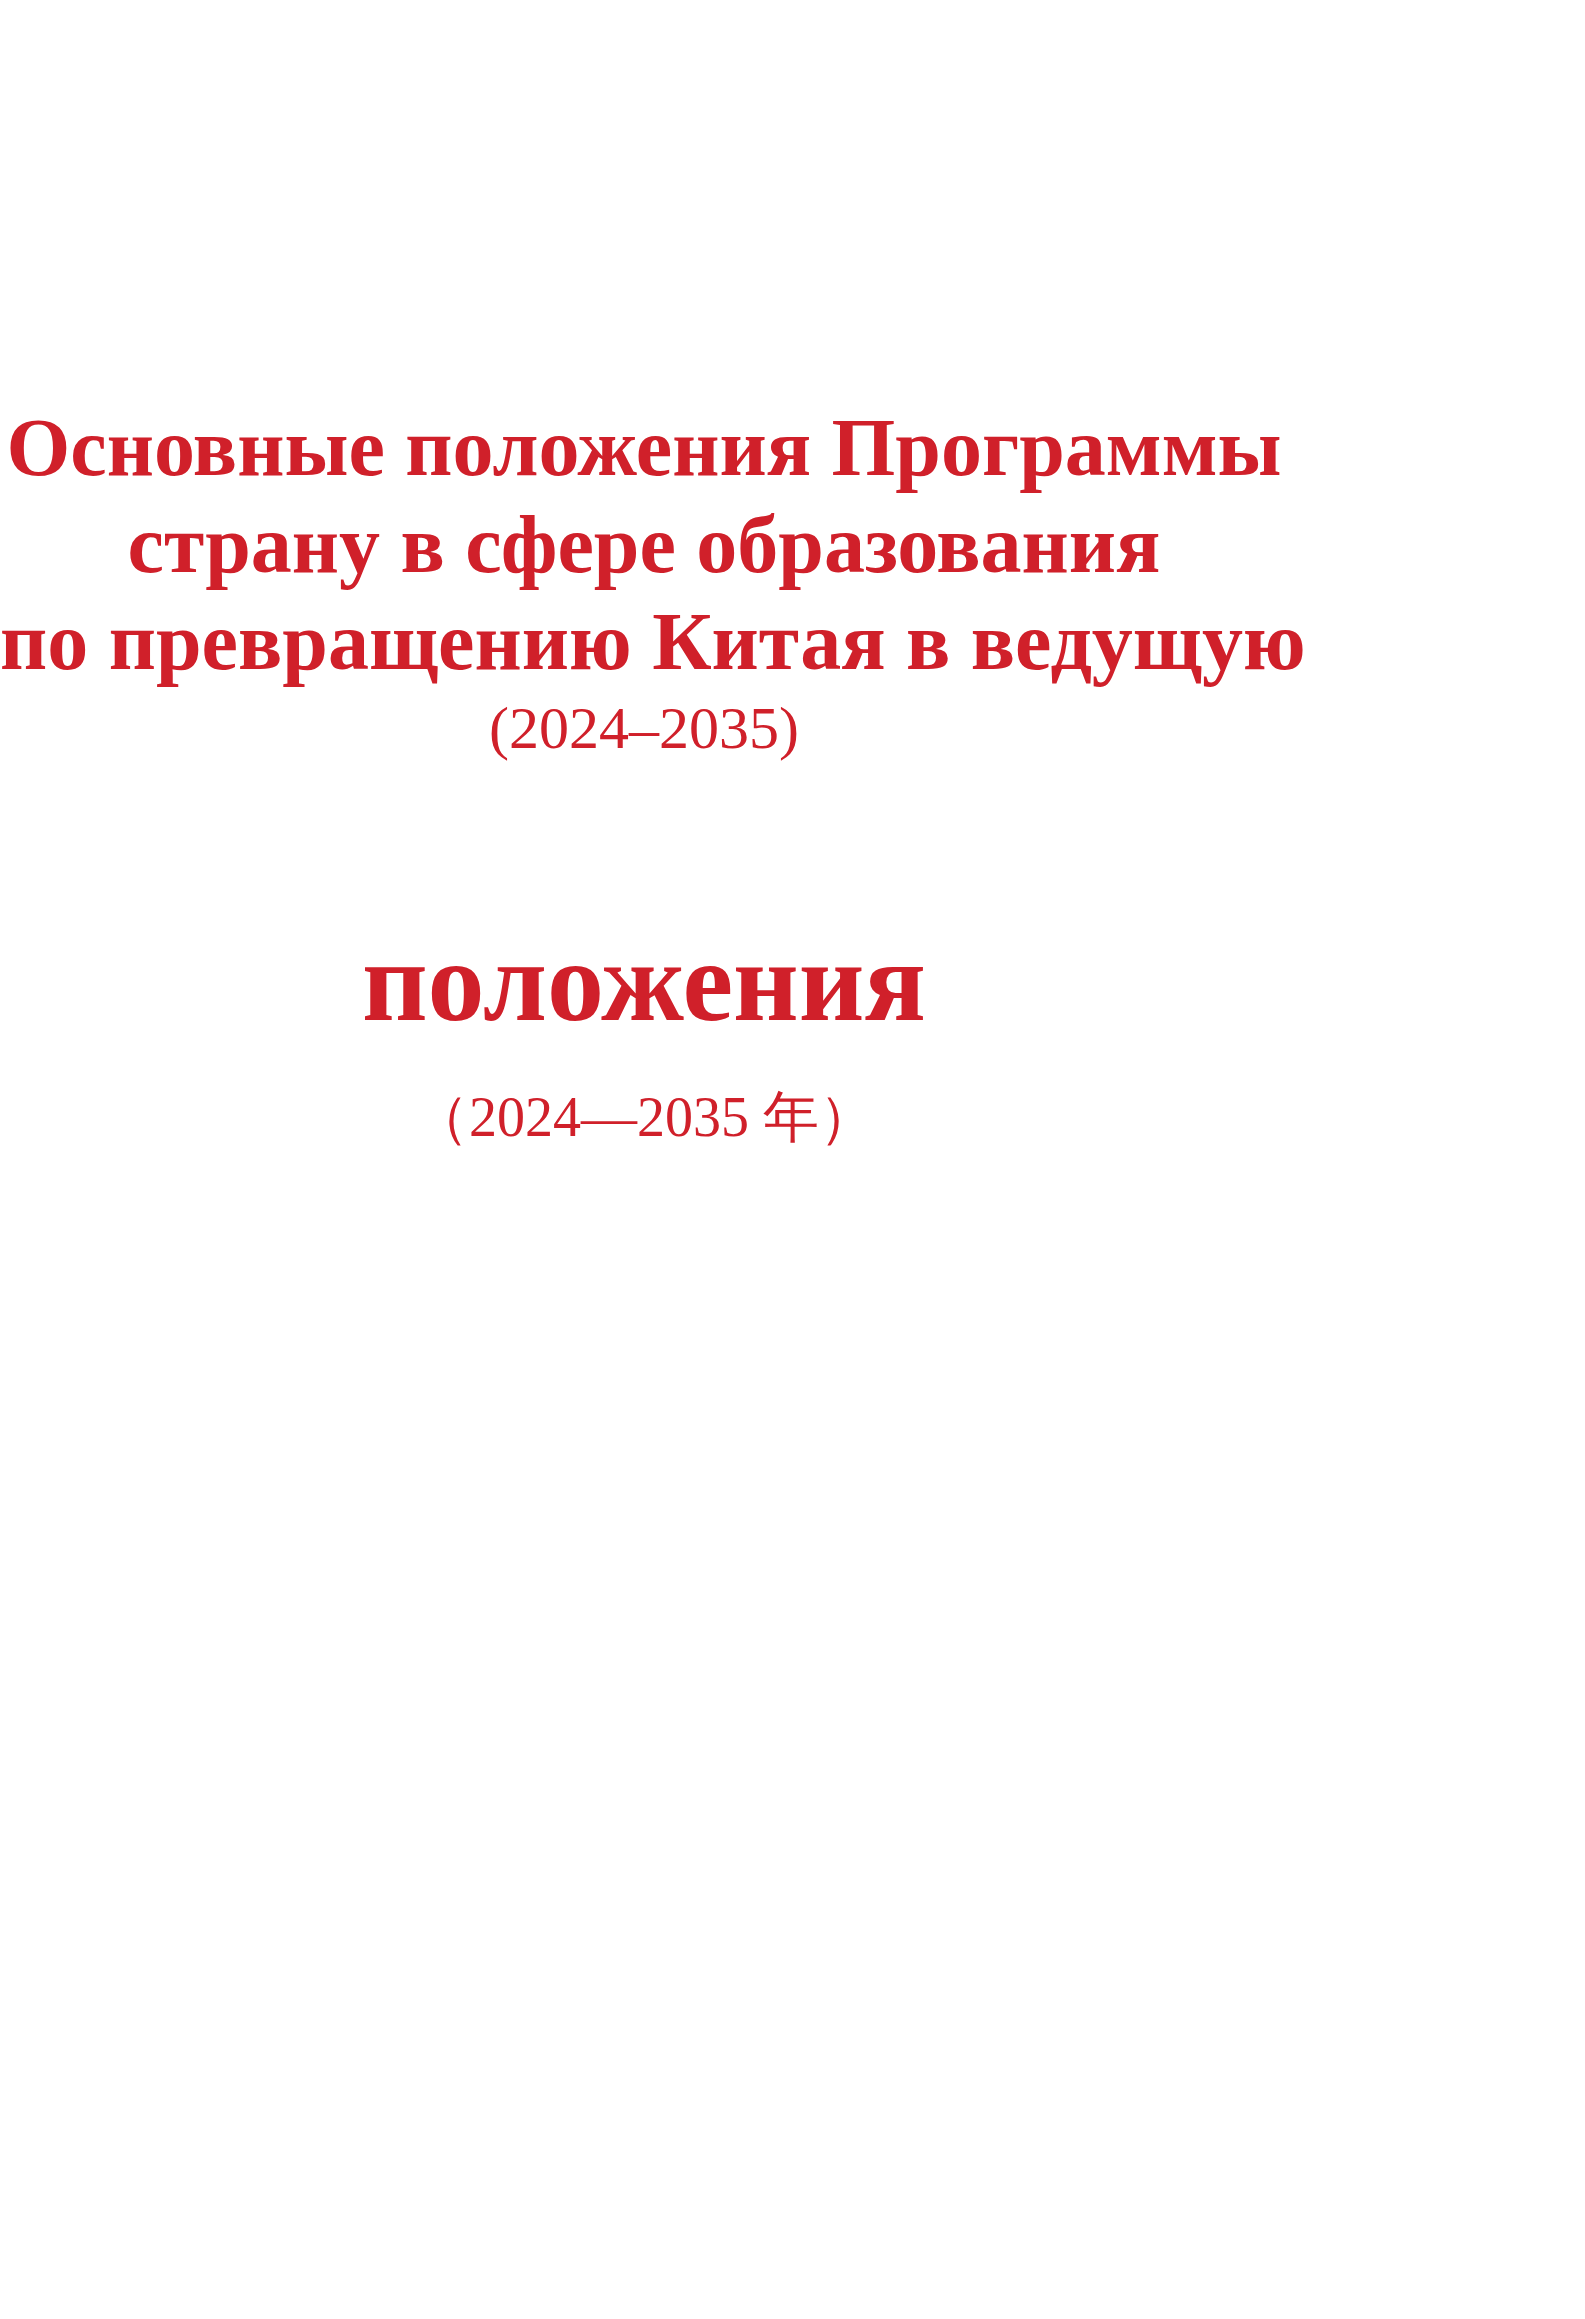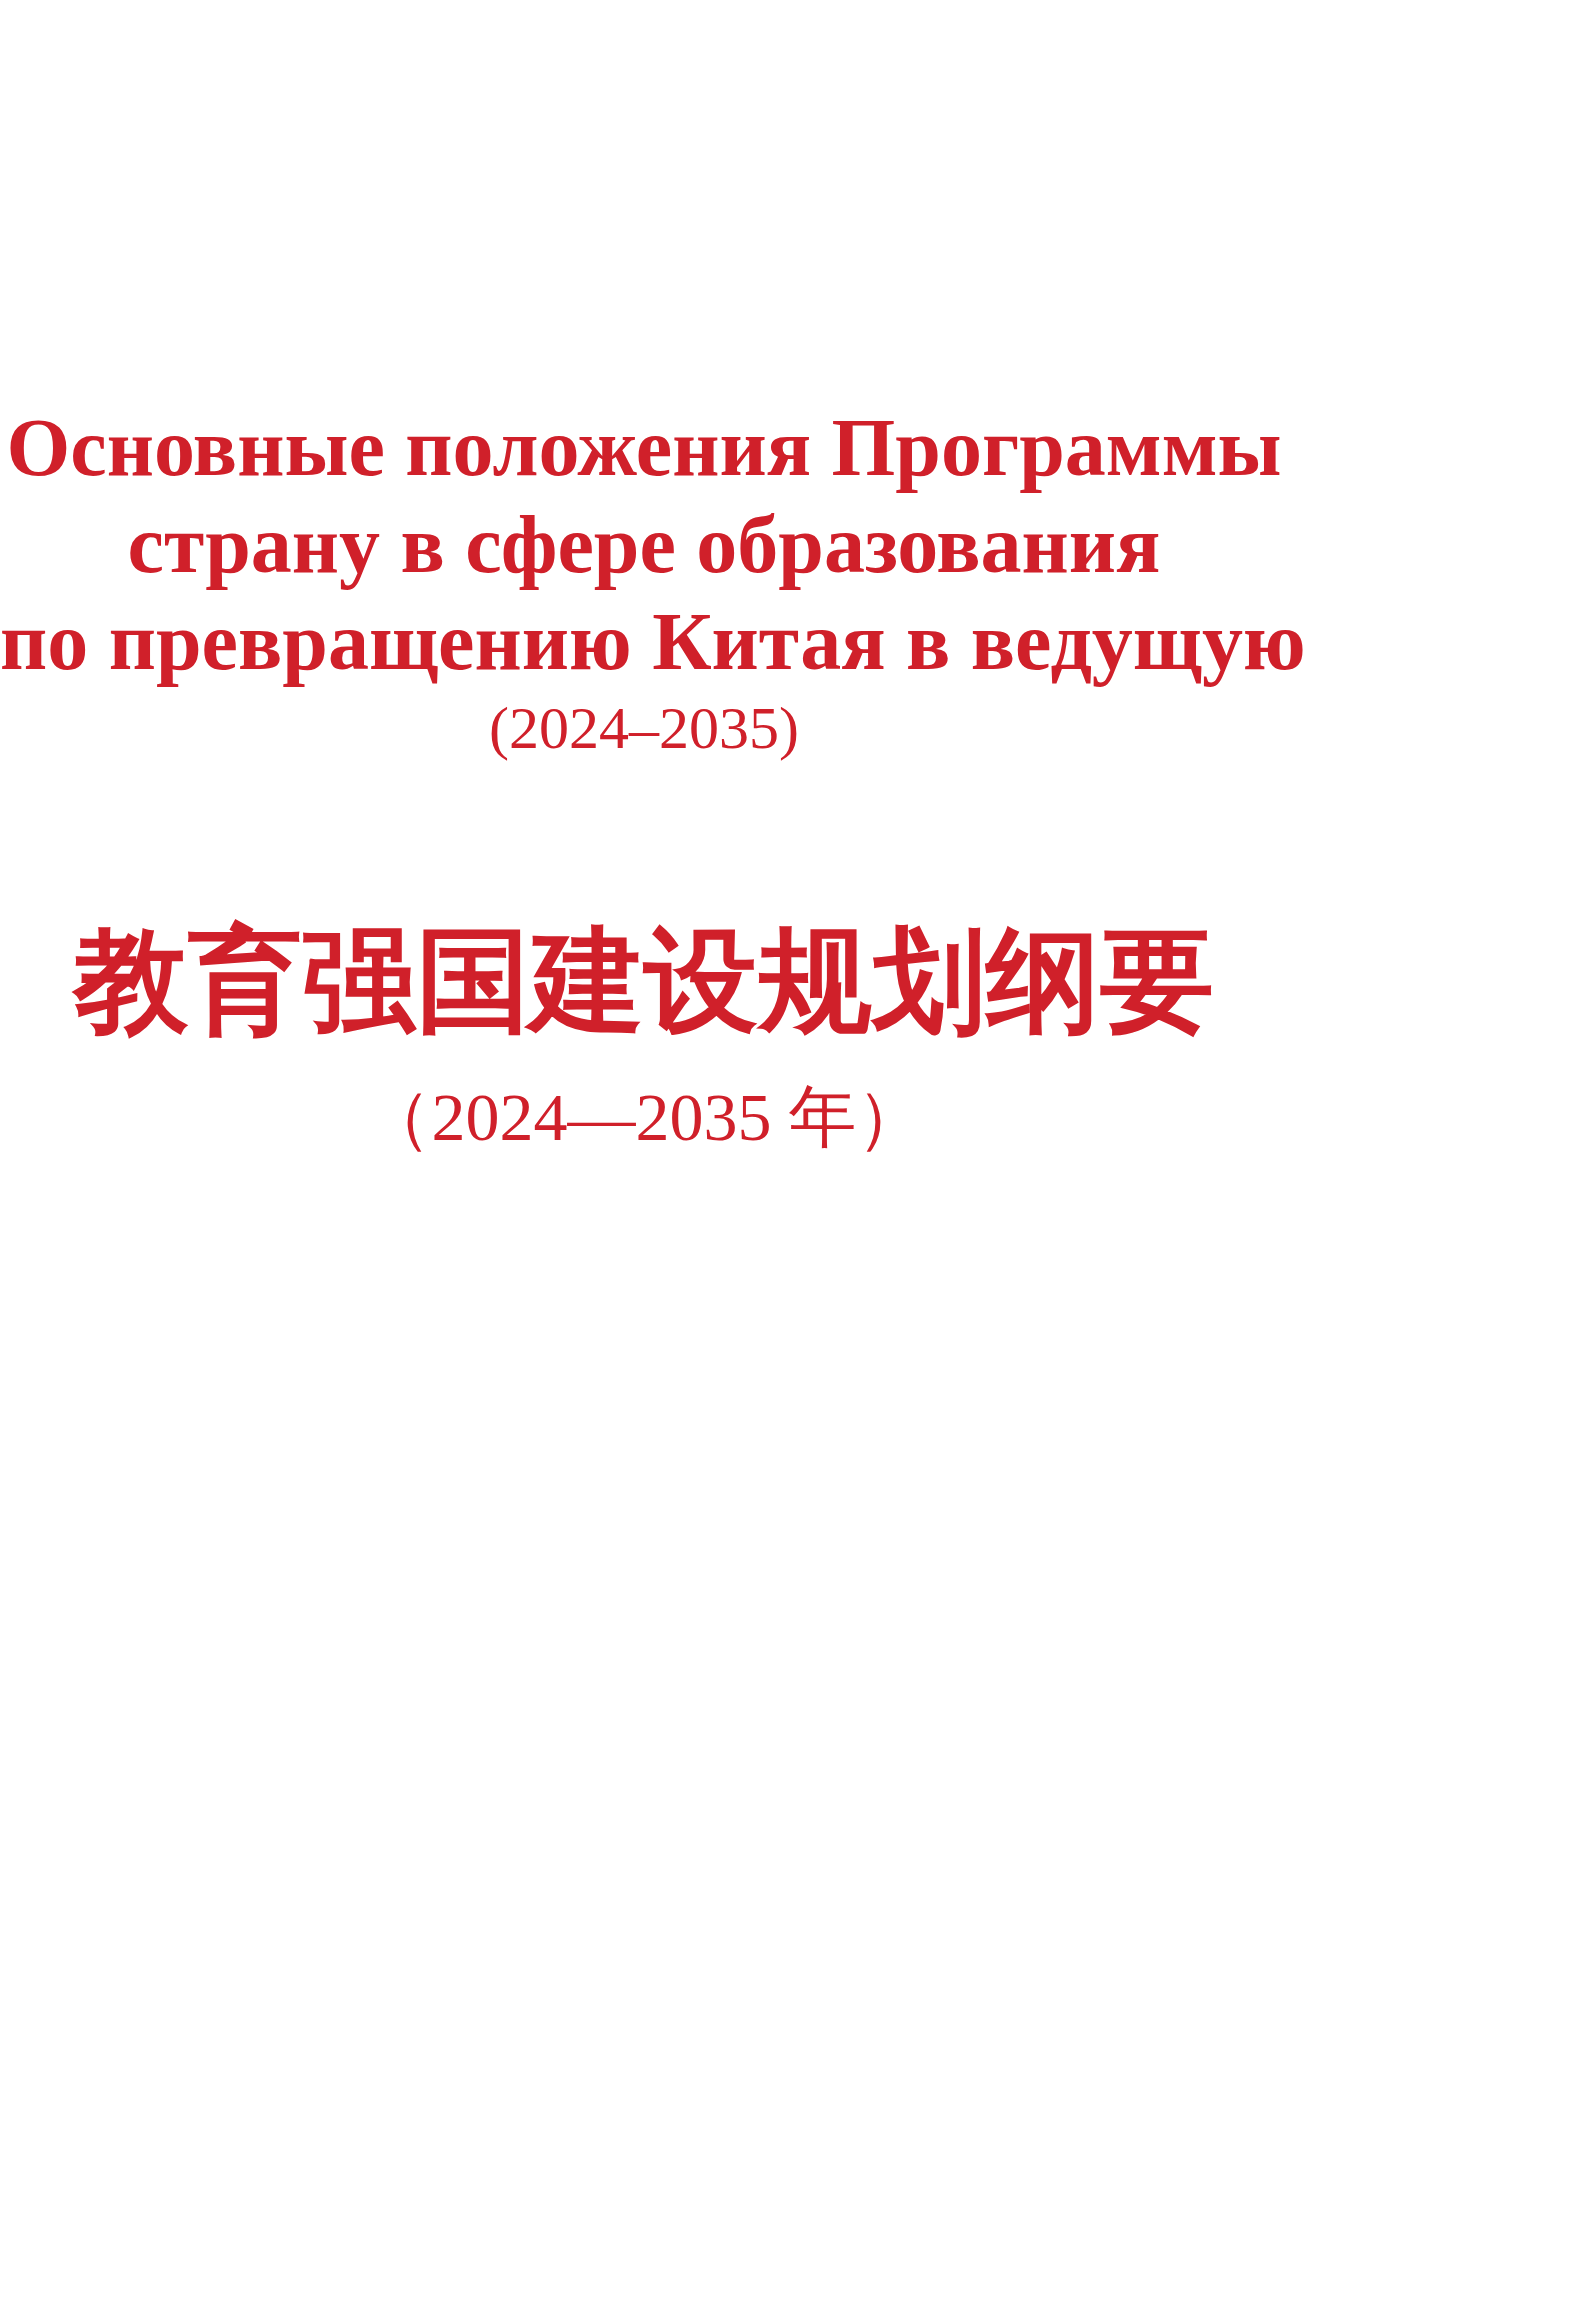--- a/index.html
+++ b/index.html
@@ -52,21 +52,21 @@
     font-family: "Liberation Serif", "DejaVu Serif", serif;
     font-weight: bold;
     font-size: 114px;
     line-height: 136px;
     white-space: nowrap;
   }
   .zh-years {
     top: 1084px;
     font-family: "Liberation Serif", "DejaVu Serif", serif;
     font-weight: normal;
-    font-size: 68px;
+    font-size: 56px;
     line-height: 67px;
     white-space: nowrap;
   }
   .publisher {
     top: 2077px;
     color: var(--publisher-gray);
     font-family: "DejaVu Sans", "Liberation Sans", sans-serif;
     font-weight: normal;
     font-size: 45px;
     line-height: 55px;
@@ -80,19 +80,19 @@
 <div class="page">
 
   <h1 class="band ru-title">
     <span class="line">Основные положения Программы</span>
     <span class="line">страну в сфере образования</span>
     <span class="line">по превращению Китая в ведущую</span>
   </h1>
 
   <div class="band ru-years">(2024–2035)</div>
 
-  <div class="band zh-title">教育强国建设规划纲要</div>
+  <div class="band zh-title">положения</div>
 
   <div class="band zh-years">（2024—2035 年）</div>
 
 
 </div>
 
 
 </body></html>

